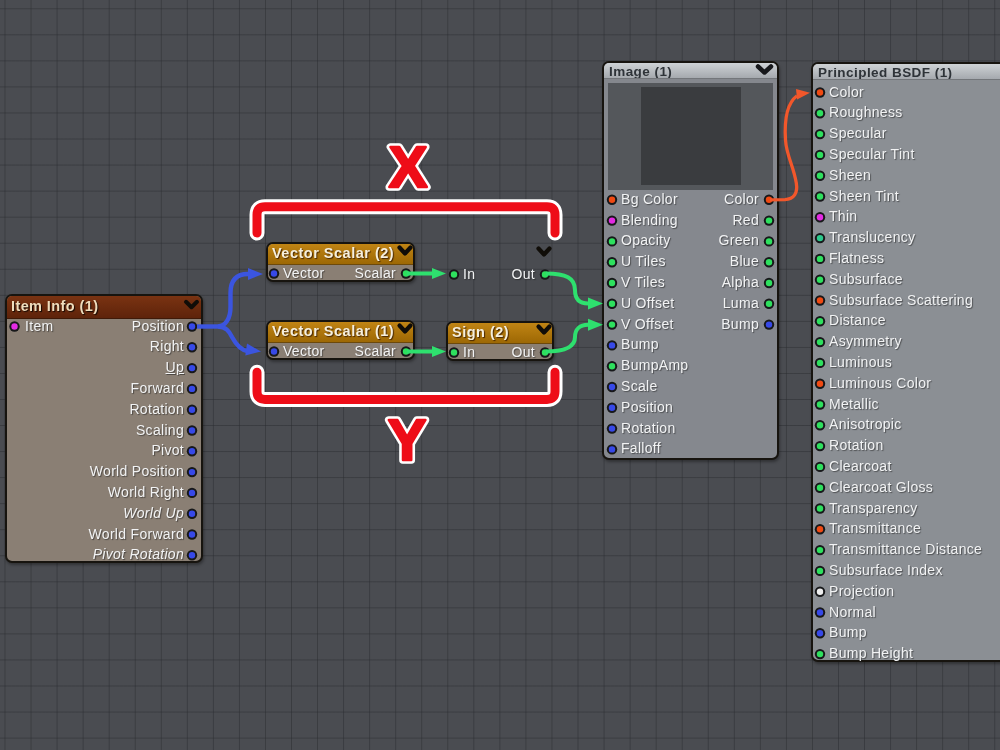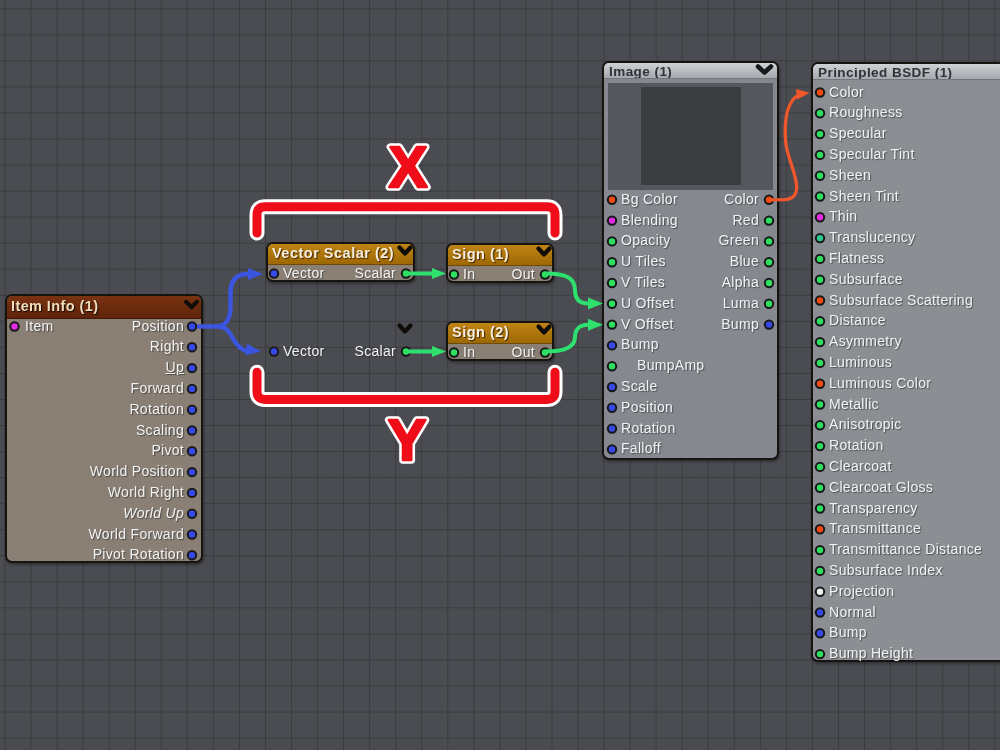--- a/index.html
+++ b/index.html
@@ -36,52 +36,52 @@
 <div class="lbl rlbl" style="left:20px;top:338.3px;width:164px;">Right</div>
 <div class="lbl rlbl" style="left:20px;top:359.1px;width:164px;text-decoration:underline;">Up</div>
 <div class="lbl rlbl" style="left:20px;top:379.9px;width:164px;">Forward</div>
 <div class="lbl rlbl" style="left:20px;top:400.7px;width:164px;">Rotation</div>
 <div class="lbl rlbl" style="left:20px;top:421.5px;width:164px;">Scaling</div>
 <div class="lbl rlbl" style="left:20px;top:442.3px;width:164px;">Pivot</div>
 <div class="lbl rlbl" style="left:20px;top:463.1px;width:164px;">World Position</div>
 <div class="lbl rlbl" style="left:20px;top:483.9px;width:164px;">World Right</div>
 <div class="lbl rlbl" style="left:20px;top:504.7px;width:164px;font-style:italic;">World Up</div>
 <div class="lbl rlbl" style="left:20px;top:525.5px;width:164px;">World Forward</div>
-<div class="lbl rlbl" style="left:20px;top:546.3px;width:164px;">Pivot Rotation</div>
+<div class="lbl rlbl" style="left:20px;top:546.3px;width:164px;font-style:italic;">Pivot Rotation</div>
 <div class="node warmbody" style="left:266px;top:242px;width:145px;height:36px;">
 <div class="hdr amberhdr">Vector Scalar (2)</div>
 </div>
 <div class="lbl" style="left:283px;top:264.5px;">Vector</div>
 <div class="lbl rlbl" style="left:282px;top:264.5px;width:114px;">Scalar</div>
-<div class="node warmbody" style="left:446px;top:243px;width:104px;height:36px;">
-<div class="hdr amberhdr">Sign (1)</div>
-</div>
 <div class="lbl" style="left:463px;top:265.5px;">In</div>
 <div class="lbl rlbl" style="left:462px;top:265.5px;width:73px;">Out</div>
+<div class="node warmbody" style="left:266px;top:320px;width:145px;height:36px;">
+<div class="hdr amberhdr">Vector Scalar (1)</div>
+</div>
 <div class="lbl" style="left:283px;top:342.5px;">Vector</div>
 <div class="lbl rlbl" style="left:282px;top:342.5px;width:114px;">Scalar</div>
 <div class="node warmbody" style="left:446px;top:321px;width:104px;height:36px;">
 <div class="hdr amberhdr">Sign (2)</div>
 </div>
 <div class="lbl" style="left:463px;top:343.5px;">In</div>
 <div class="lbl rlbl" style="left:462px;top:343.5px;width:73px;">Out</div>
 <div class="node" style="left:602px;top:61px;width:173px;height:395px;background:#85888e;">
 <div class="hdr coolhdr">Image (1)</div>
 <div style="position:absolute;left:4px;top:20px;width:165px;height:107px;background:#54575b;"></div>
 <div style="position:absolute;left:37px;top:24px;width:100px;height:98px;background:#3a3c3f;"></div>
 </div>
 <div class="lbl" style="left:621px;top:190.8px;">Bg Color</div>
 <div class="lbl" style="left:621px;top:211.6px;">Blending</div>
 <div class="lbl" style="left:621px;top:232.4px;">Opacity</div>
 <div class="lbl" style="left:621px;top:253.2px;">U Tiles</div>
 <div class="lbl" style="left:621px;top:274.0px;">V Tiles</div>
 <div class="lbl" style="left:621px;top:294.8px;">U Offset</div>
 <div class="lbl" style="left:621px;top:315.6px;">V Offset</div>
 <div class="lbl" style="left:621px;top:336.4px;">Bump</div>
-<div class="lbl" style="left:621px;top:357.2px;margin-left:16px;">BumpAmp</div>
+<div class="lbl" style="left:621px;top:357.2px;">BumpAmp</div>
 <div class="lbl" style="left:621px;top:378.0px;">Scale</div>
 <div class="lbl" style="left:621px;top:398.8px;">Position</div>
 <div class="lbl" style="left:621px;top:419.6px;">Rotation</div>
 <div class="lbl" style="left:621px;top:440.4px;">Falloff</div>
 <div class="lbl rlbl" style="left:642px;top:190.8px;width:117px;">Color</div>
 <div class="lbl rlbl" style="left:642px;top:211.6px;width:117px;">Red</div>
 <div class="lbl rlbl" style="left:642px;top:232.4px;width:117px;">Green</div>
 <div class="lbl rlbl" style="left:642px;top:253.2px;width:117px;">Blue</div>
 <div class="lbl rlbl" style="left:642px;top:274.0px;width:117px;">Alpha</div>
 <div class="lbl rlbl" style="left:642px;top:294.8px;width:117px;">Luma</div>

